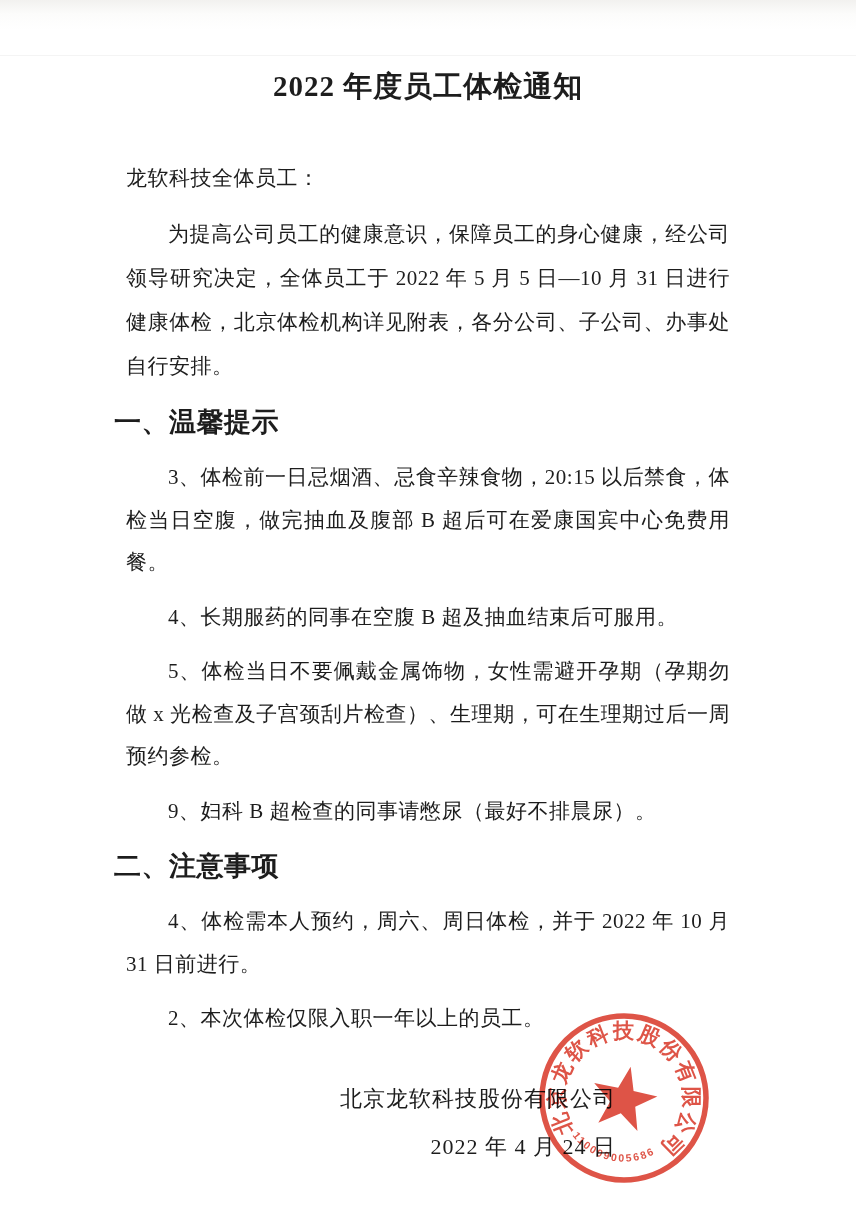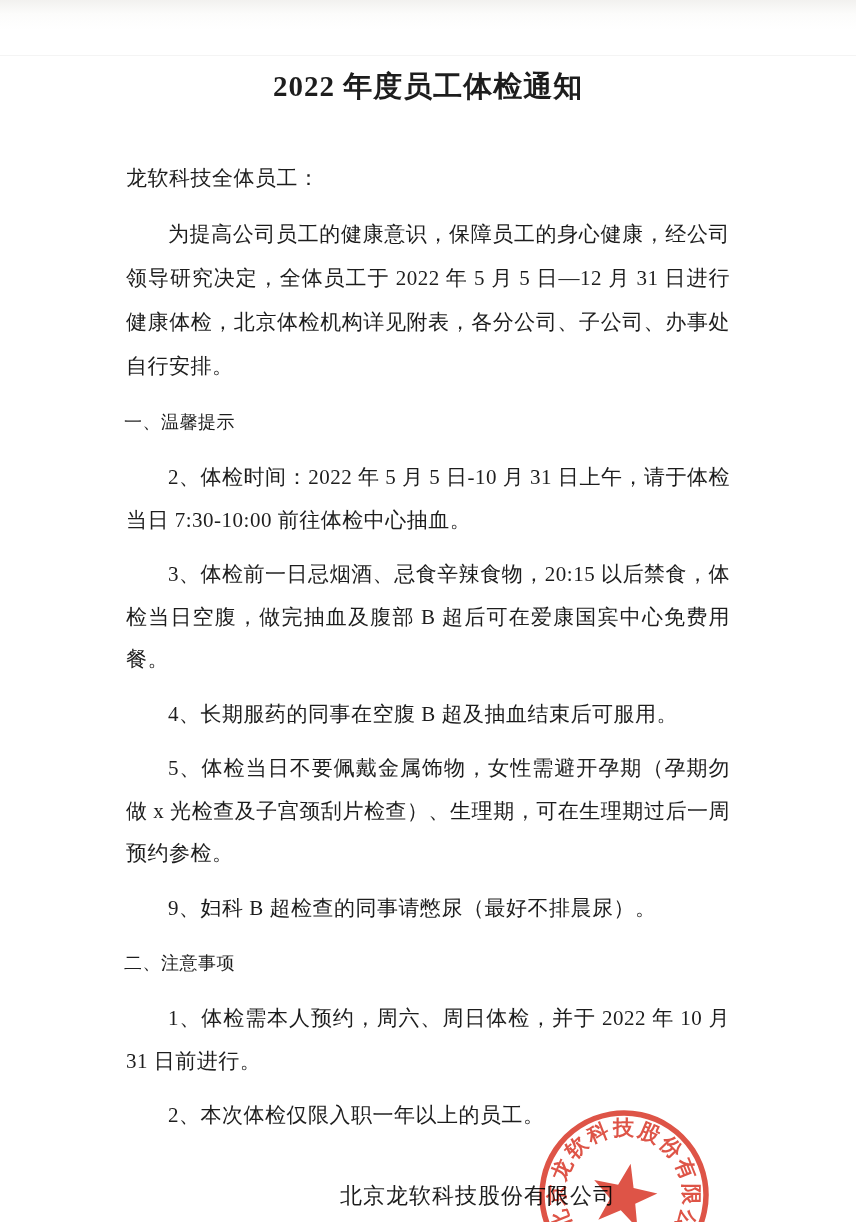--- a/index.html
+++ b/index.html
@@ -26,25 +26,25 @@
     font-weight: bold;
     text-align: center;
     line-height: 40px;
     letter-spacing: 1px;
     margin: 0 0 50px 0;
   }
   p { margin: 12px; font-size: 21px; line-height: 44px; text-align: justify; letter-spacing: 0.5px; }
   .indent { text-indent: 2em; }
   .sec-heading {
     font-family: "Liberation Sans", "DejaVu Sans", sans-serif;
-    font-weight: normal;
-    font-size: 18px;
+    font-weight: bold;
+    font-size: 27px;
     line-height: 44px;
     letter-spacing: 0.5px;
-    margin: 10px;
+    margin: 0;
   }
   .items p { line-height: 42.5px; }
   .inline-bold {
     font-family: "Liberation Sans", "DejaVu Sans", sans-serif;
     font-weight: normal;
   }
   .signature {
     position: relative;
     margin-top: 35px;
     text-align: right;
@@ -65,34 +65,33 @@
 </style>
 </head>
 <body>
 
 <div class="page">
   <div class="scan-line"></div>
 
   <h1 class="doc-title">2022 年度员工体检通知</h1>
 
   <p>龙软科技全体员工：</p>
-  <p class="indent">为提高公司员工的健康意识，保障员工的身心健康，经公司领导研究决定，全体员工于 2022 年 5 月 5 日—12 月 31 日进行健康体检，北京体检机构详见附表，各分公司、子公司、办事处自行安排。</p>
+  <p class="indent">为提高公司员工的健康意识，保障员工的身心健康，经公司领导研究决定，全体员工于 2022 年 5 月 5 日—10 月 31 日进行健康体检，北京体检机构详见附表，各分公司、子公司、办事处自行安排。</p>
 
   <h2 class="sec-heading">一、温馨提示</h2>
   <div class="items">
-    <p class="indent">2、体检时间：2022 年 5 月 5 日-10 月 31 日上午，请于体检当日 7:30-10:00 前往体检中心抽血。</p>
     <p class="indent">3、体检前一日忌烟酒、忌食辛辣食物，20:15 以后禁食，体检当日空腹，做完抽血及腹部 B 超后可在爱康国宾中心免费用餐。</p>
     <p class="indent">4、长期服药的同事在空腹 B 超及抽血结束后可服用。</p>
     <p class="indent">5、体检当日不要佩戴金属饰物，女性需避开孕期（孕期勿做 x 光检查及子宫颈刮片检查）、生理期，可在生理期过后一周预约参检。</p>
     <p class="indent">9、妇科 B 超检查的同事请憋尿（最好不排晨尿）。</p>
   </div>
 
   <h2 class="sec-heading">二、注意事项</h2>
   <div class="items">
-    <p class="indent"><span>1、体检需本人预约，</span><span class="inline-bold">周六、周日</span><span>体检，并于 2022 年 10 月 31 日前进行。</span></p>
+    <p class="indent"><span>4、体检需本人预约，</span><span class="inline-bold">周六、周日</span><span>体检，并于 2022 年 10 月 31 日前进行。</span></p>
     <p class="indent">2、本次体检仅限入职一年以上的员工。</p>
   </div>
 
   <div class="signature">
     <div class="sig-line">北京龙软科技股份有限公司</div>
     <div class="sig-line">2022 年 4 月 24 日</div>
 
     <svg class="seal" viewBox="0 0 200 200" xmlns="http://www.w3.org/2000/svg">
       <g transform="rotate(12 100 100)">
         <circle cx="100" cy="100" r="82" fill="none" stroke="#d93a2b" stroke-width="5.5"></circle>

